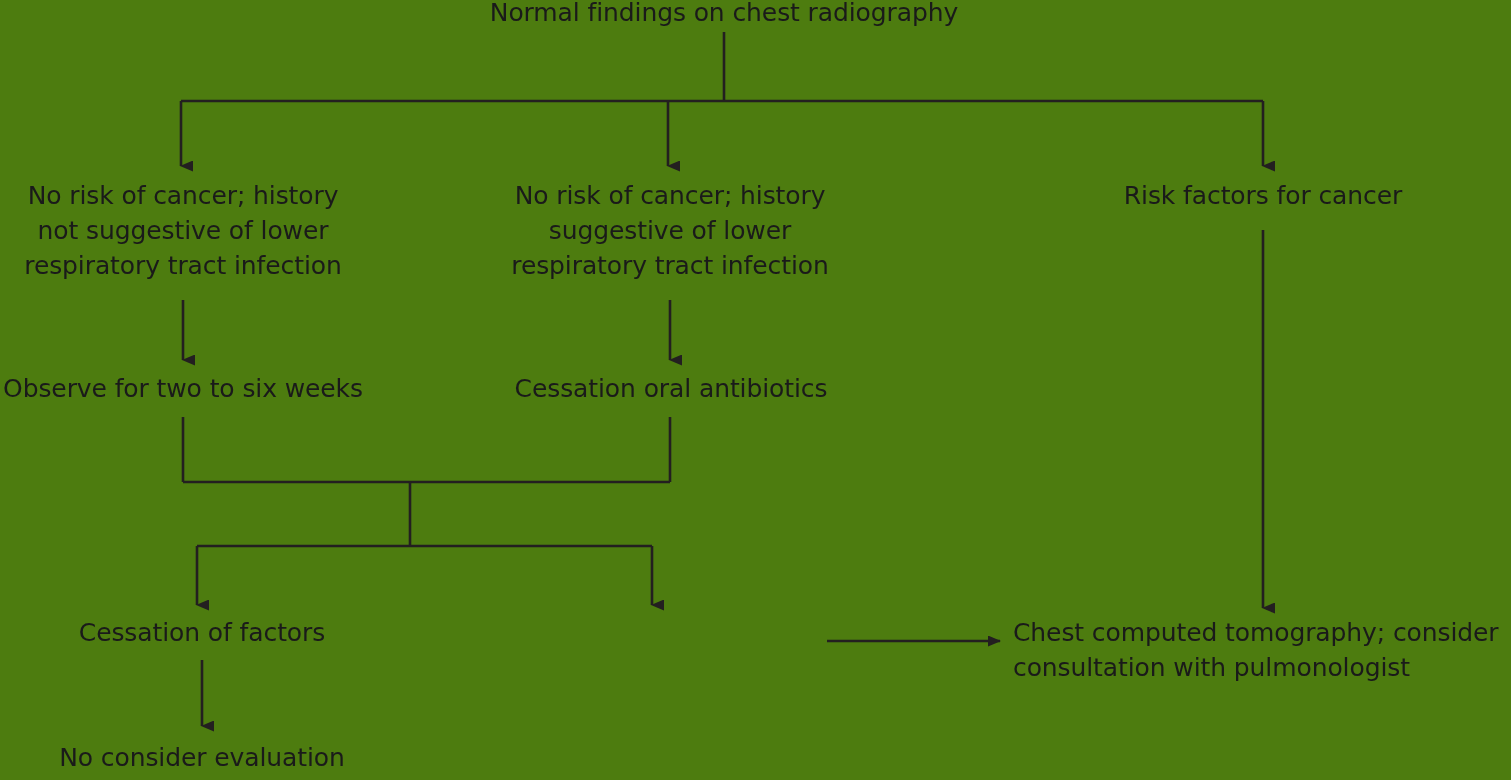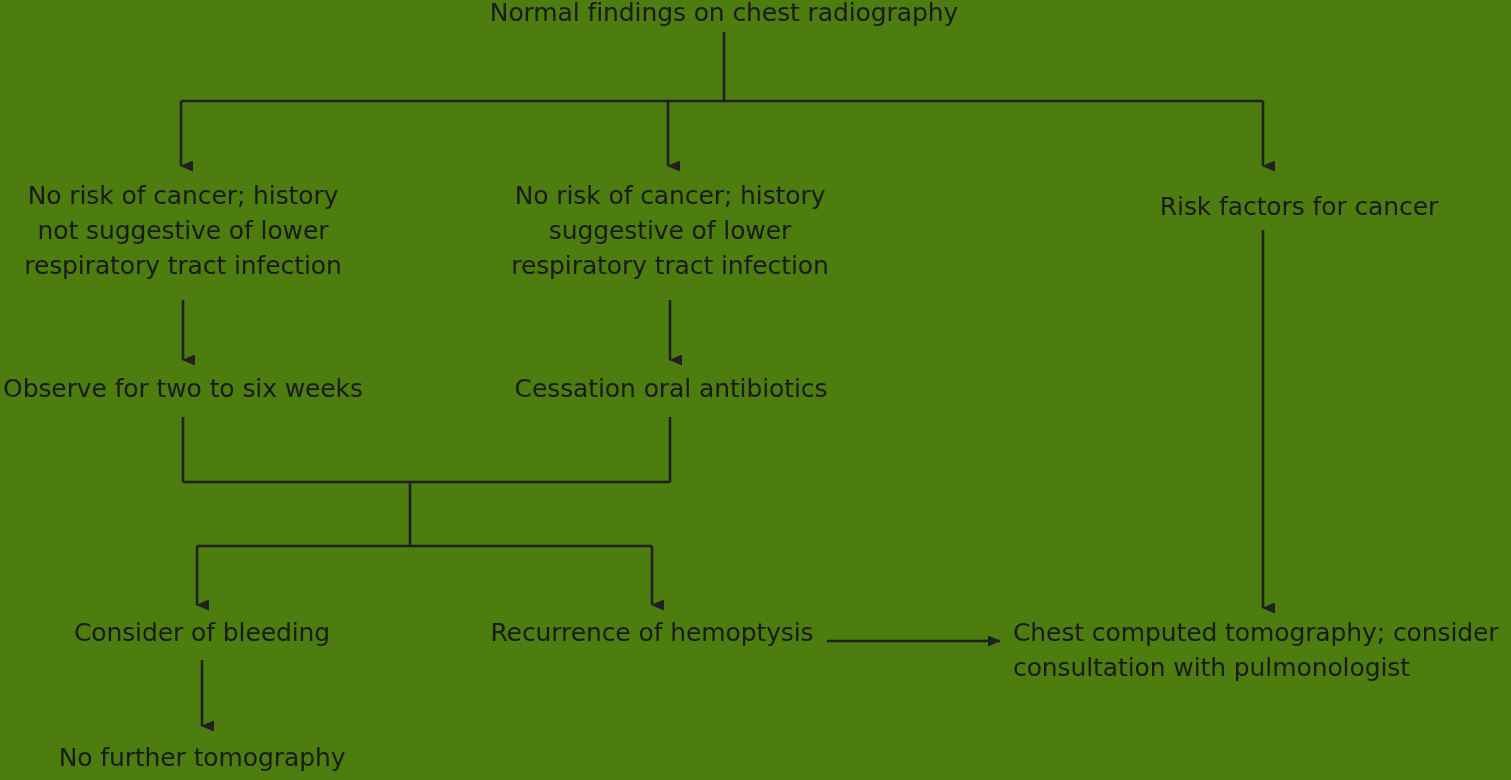--- a/index.html
+++ b/index.html
@@ -85,28 +85,27 @@
   <div class="node center" style="left:424px; top:-5px; width:600px;">Normal findings on chest radiography</div>
 
   <div class="node center" style="left:-6px; top:178px; width:378px;">No risk of cancer; history
 not suggestive of lower
 respiratory tract infection</div>
 
   <div class="node center" style="left:481px; top:178px; width:378px;">No risk of cancer; history
 suggestive of lower
 respiratory tract infection</div>
 
-  <div class="node center" style="left:1104px; top:178px; width:390px;margin-top:11px;">Risk factors for cancer</div>
+  <div class="node center" style="left:1068px; top:178px; width:390px;">Risk factors for cancer</div>
 
   <div class="node center" style="left:-7px; top:371px; width:380px;">Observe for two to six weeks</div>
 
   <div class="node center" style="left:481px; top:371px; width:380px;">Cessation oral antibiotics</div>
 
-  <div class="node center" style="left:12px; top:615px; width:380px;">Consider of bleeding</div>
+  <div class="node center" style="left:12px; top:615px; width:380px;">Cessation of factors</div>
 
-  <div class="node center" style="left:462px; top:615px; width:380px;">Recurrence of hemoptysis</div>
 
   <div class="node left" style="left:1013px; top:615px; width:505px;">Chest computed tomography; consider
 consultation with pulmonologist</div>
 
-  <div class="node center" style="left:12px; top:740px; width:380px;">No further tomography</div>
+  <div class="node center" style="left:12px; top:740px; width:380px;">No consider evaluation</div>
 
 </div>
 
 </body></html>

